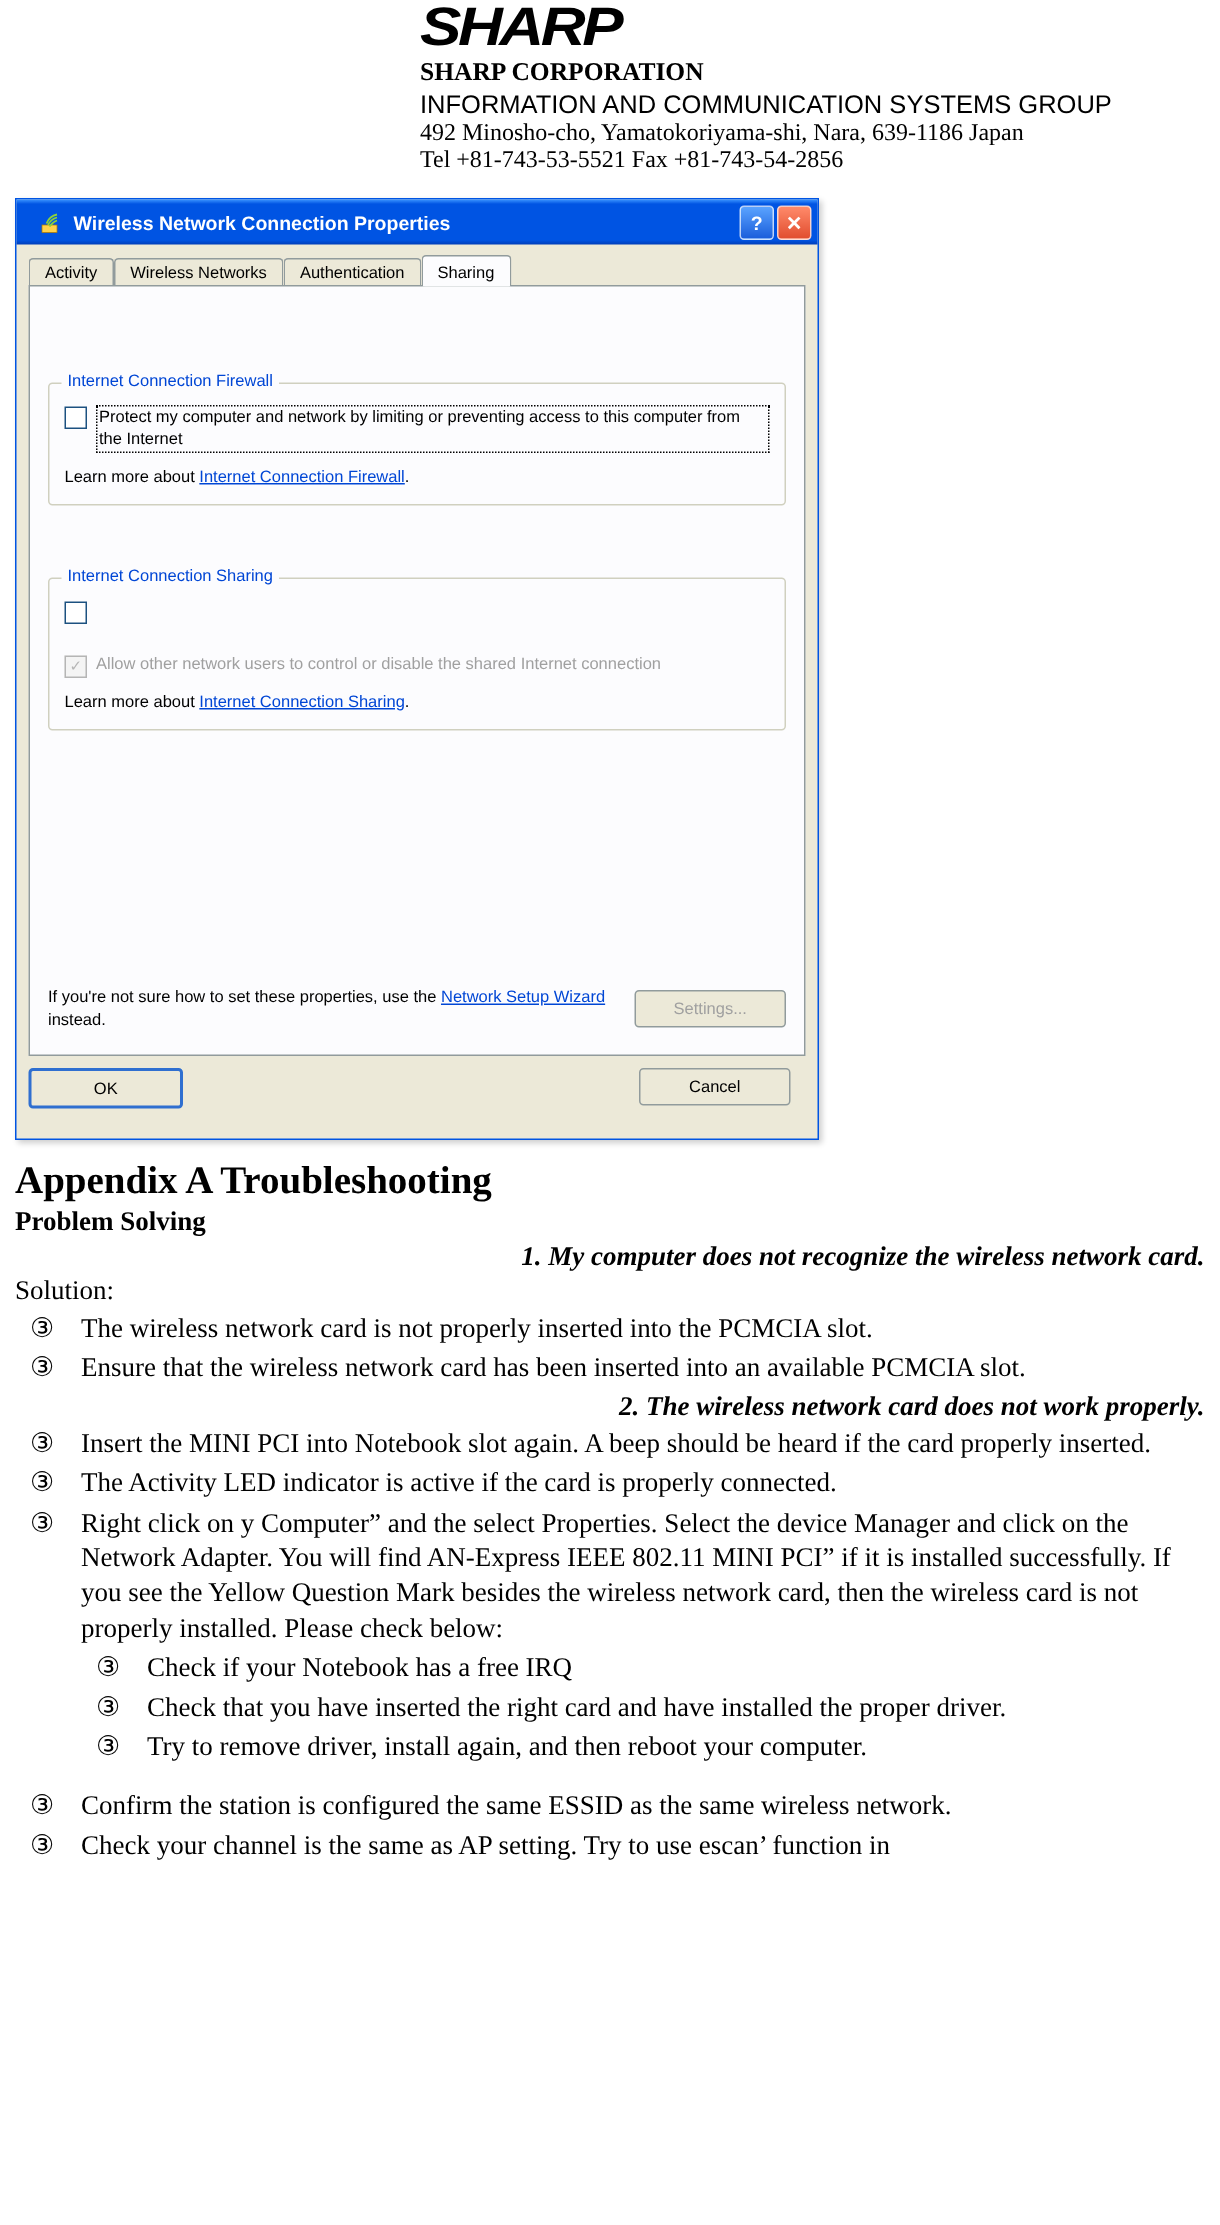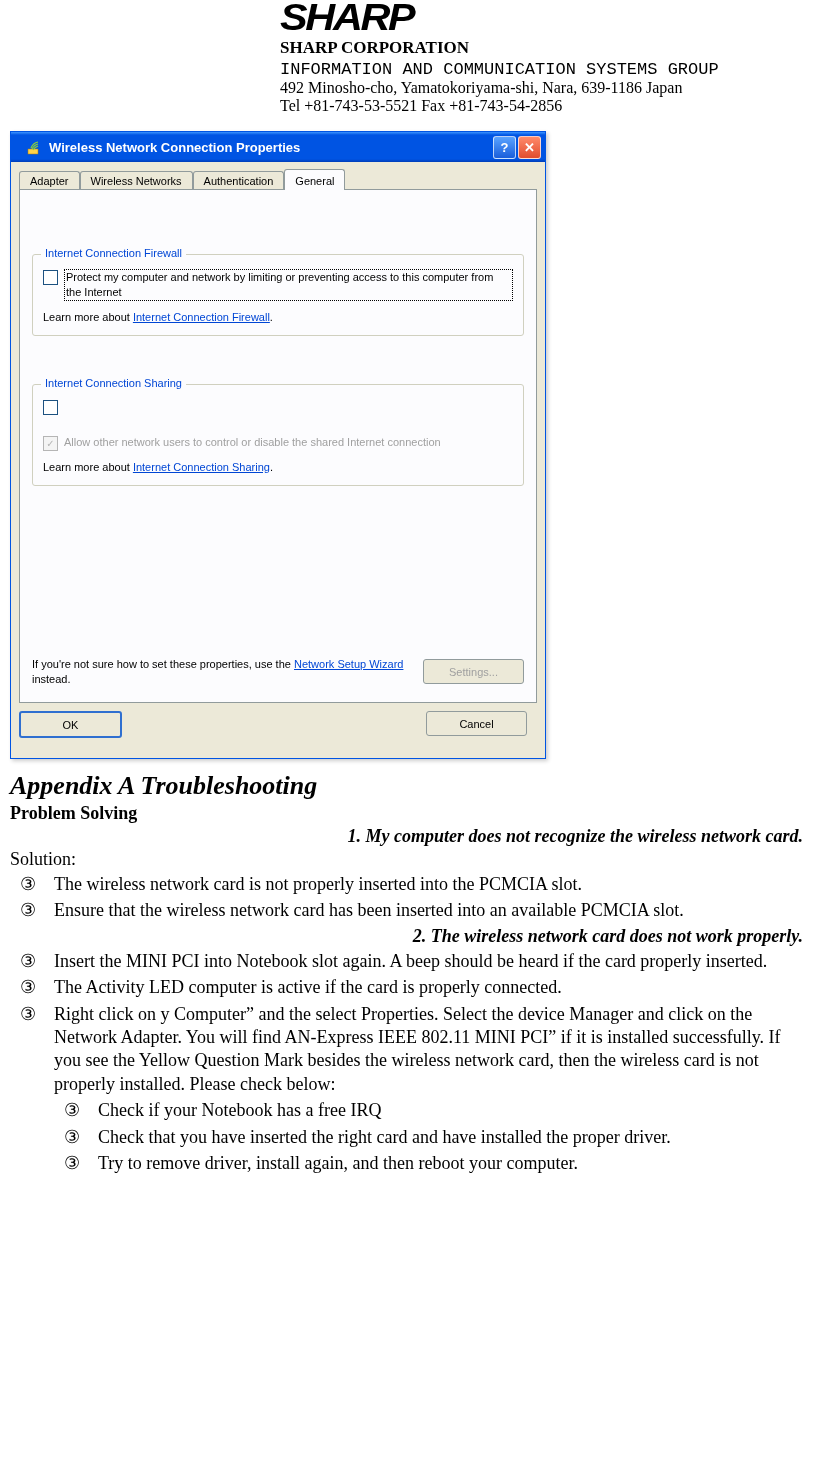--- a/index.html
+++ b/index.html
@@ -27,21 +27,21 @@
     transform-origin: left;
     line-height: 1;
   }
   .corp-name {
     font-family: "Times New Roman", serif;
     font-weight: bold;
     font-size: 17px;
     margin-top: 2px;
   }
   .group-name {
-    font-family: Liberation Mono, monospace;
+    font-family: Liberation Sans, sans-serif;
     font-size: 17px;
     margin-top: 2px;
   }
   .addr-line {
     font-family: "Times New Roman", serif;
     font-size: 16px;
   }
 
   
   .xp-window {
@@ -217,21 +217,20 @@
     gap: 6px;
     padding: 8px 10px 10px 0;
   }
 
   
   .h-appendix {
     font-family: "Times New Roman", serif;
     font-weight: bold;
     font-size: 26px;
     margin: 6px 0 2px 0;
-    font-style: italic;
   }
   .h-sub {
     font-family: "Times New Roman", serif;
     font-weight: bold;
     font-size: 18px;
     margin: 2px 0;
   }
   .h-problem {
     font-family: "Times New Roman", serif;
     font-weight: bold;
@@ -292,24 +291,24 @@
           <path d="M4 9 Q6 4 11 3 M5 10 Q7 6 11 5 M6 11 Q8 8 11 7" stroke="#8bd13a" stroke-width="1.2" fill="none"></path>
         </svg>
       </span>
       <span>Wireless Network Connection Properties</span>
       <span class="spacer"></span>
       <span class="xp-title-btn help-btn">?</span>
       <span class="xp-title-btn close-btn">✕</span>
     </div>
     <div class="xp-body">
       <div class="tabstrip">
-        <div class="tab">Adapter</div>
+        <div class="tab">Activity</div>
         <div class="tab">Wireless Networks</div>
         <div class="tab">Authentication</div>
-        <div class="tab active">General</div>
+        <div class="tab active">Sharing</div>
       </div>
       <div class="tab-panel">
 
         <div class="groupbox">
           <div class="groupbox-title">Internet Connection Firewall</div>
           <div class="chk-row">
             <span class="chk"></span>
             <span class="chk-label focus">Protect my computer and network by limiting or preventing access to this computer from the Internet</span>
           </div>
           <div class="learn">
@@ -350,22 +349,26 @@
   <div class="h-sub">Problem Solving</div>
   <div class="h-problem">1. My computer does not recognize the wireless network card.</div>
   <div class="p-body">Solution:</div>
   <ul class="bullets">
     <li>The wireless network card is not properly inserted into the PCMCIA slot.</li>
     <li>Ensure that the wireless network card has been inserted into an available PCMCIA slot.</li>
   </ul>
   <div class="h-problem">2. The wireless network card does not work properly.</div>
   <ul class="bullets">
     <li>Insert the MINI PCI into Notebook      slot again. A beep should be heard if the card properly inserted.</li>
-    <li>The Activity LED computer is active if the card is properly connected.</li>
+    <li>The Activity LED indicator is active if the card is properly connected.</li>
     <li>Right click on      y Computer” and the select Properties. Select the device Manager and click on the Network Adapter. You will find      AN-Express IEEE 802.11 MINI PCI” if it is installed successfully. If you see the Yellow Question Mark besides the wireless network card, then the wireless card is not properly installed. Please check below:</li>
   </ul>
   <ul class="bullets nested">
     <li>Check if your Notebook has a free IRQ</li>
     <li>Check that you have inserted the right card and have installed the proper driver.</li>
     <li>Try to remove driver, install again, and then reboot your computer.</li>
   </ul>
   <div style="height:10px"></div>
+  <ul class="bullets">
+    <li>Confirm the station is configured the same ESSID as the same wireless network.</li>
+    <li>Check your channel is the same as AP setting. Try to use      escan’ function in</li>
+  </ul>
 </div>
 
 </body></html>

